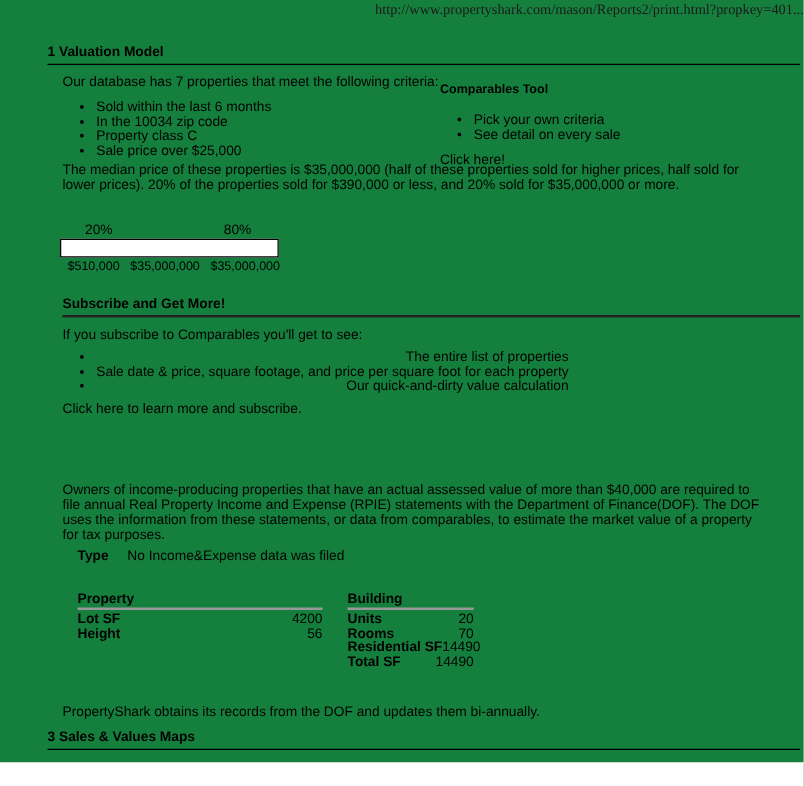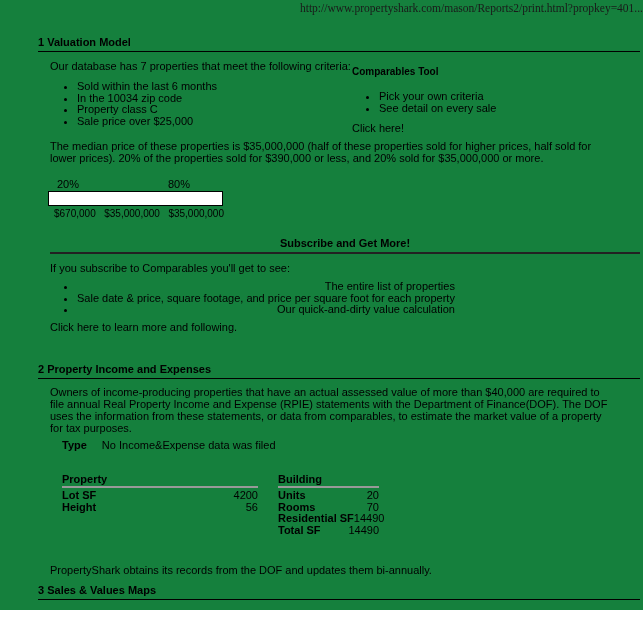--- a/index.html
+++ b/index.html
@@ -29,30 +29,30 @@
     line-height: 12px;
     border-bottom: 1px solid #000;
     padding-bottom: 3px;
   }
   .sub-head {
     font-weight: bold;
     font-size: 11px;
     line-height: 12px;
     border-bottom: 2px solid #222;
     padding-bottom: 3px;
-    text-align: center;
   }
   .line { line-height: 12px; white-space: nowrap; }
   .para { line-height: 12px; }
   ul.blist { margin: 0; padding: 0 0 0 19px; list-style: disc; }
   ul.blist li { line-height: 11.5px; margin: 0; padding: 0; }
   .tool-title { font-weight: bold; font-size: 10px; line-height: 13px; }
   .link { cursor: pointer; }
   .pct-label {
     width: 44px;
+    text-align: center;
     line-height: 11px;
     border-bottom: 1px solid #000;
     padding-bottom: 10px;
   }
   .chart-box {
     border: 1px solid #000;
     background: #fff;
   }
   .chart-values {
     display: flex;
@@ -97,46 +97,45 @@
 
   <div class="abs" style="left:352px; top:65px; width:235px;">
     <div class="tool-title">Comparables Tool</div>
     <ul class="blist" style="margin:13px 0 0 8px;">
       <li>Pick your own criteria</li>
       <li>See detail on every sale</li>
     </ul>
     <div class="link line" style="margin-top:8px;">Click here!</div>
   </div>
 
-  <div class="abs para" style="left:50px; top:140px; width:555px;">The median price of these properties is $35,000,000 (half of these properties sold for higher prices, half sold for lower prices). 20% of the properties sold for $390,000 or less, and 20% sold for $35,000,000 or more.</div>
+  <div class="abs para" style="left:50px; top:130px; width:555px;">The median price of these properties is $35,000,000 (half of these properties sold for higher prices, half sold for lower prices). 20% of the properties sold for $390,000 or less, and 20% sold for $35,000,000 or more.</div>
 
   <div class="abs pct-label" style="left:57px; top:179px;">20%</div>
   <div class="abs pct-label" style="left:168px; top:179px;">80%</div>
   <div class="abs chart-box" style="left:48px; top:191px; width:173px; height:13px;"></div>
   <div class="abs chart-values" style="left:54px; top:208px; width:170px;">
-    <span>$670,000</span>
+    <span>$510,000</span>
     <span>$35,000,000</span>
     <span>$35,000,000</span>
   </div>
 
   <div class="abs sub-head" style="left:50px; top:237px; width:590px;">Subscribe and Get More!</div>
 
   <div class="abs line" style="left:50px; top:262px;">If you subscribe to Comparables you'll get to see:</div>
 
   <ul class="abs blist" style="left:58px; top:281px;text-align:right;">
     <li>The entire list of properties</li>
     <li>Sale date &amp; price, square footage, and price per square foot for each property</li>
     <li>Our quick-and-dirty value calculation</li>
   </ul>
 
   <div class="abs line" style="left:50px; top:321px;">
-    <span class="link">Click here</span><span> to learn more and following.</span>
+    <span class="link">Click here</span><span> to learn more and subscribe.</span>
   </div>
 
-  <div class="abs sec-head" style="left:38px; top:363px; width:602px;">2 Property Income and Expenses</div>
 
   <div class="abs para" style="left:50px; top:386px; width:565px;">Owners of income-producing properties that have an actual assessed value of more than $40,000 are required to file annual Real Property Income and Expense (RPIE) statements with the Department of Finance(DOF). The DOF uses the information from these statements, or data from comparables, to estimate the market value of a property for tax purposes.</div>
 
   <div class="abs line" style="left:62px; top:439px;">
     <span class="bold">Type</span><span style="display:inline-block; width:15px;"></span><span>No Income&amp;Expense data was filed</span>
   </div>
 
   <div class="abs mini-table" style="left:62px; top:473px; width:196px;">
     <div class="mt-head">Property</div>
     <div class="mt-row">

